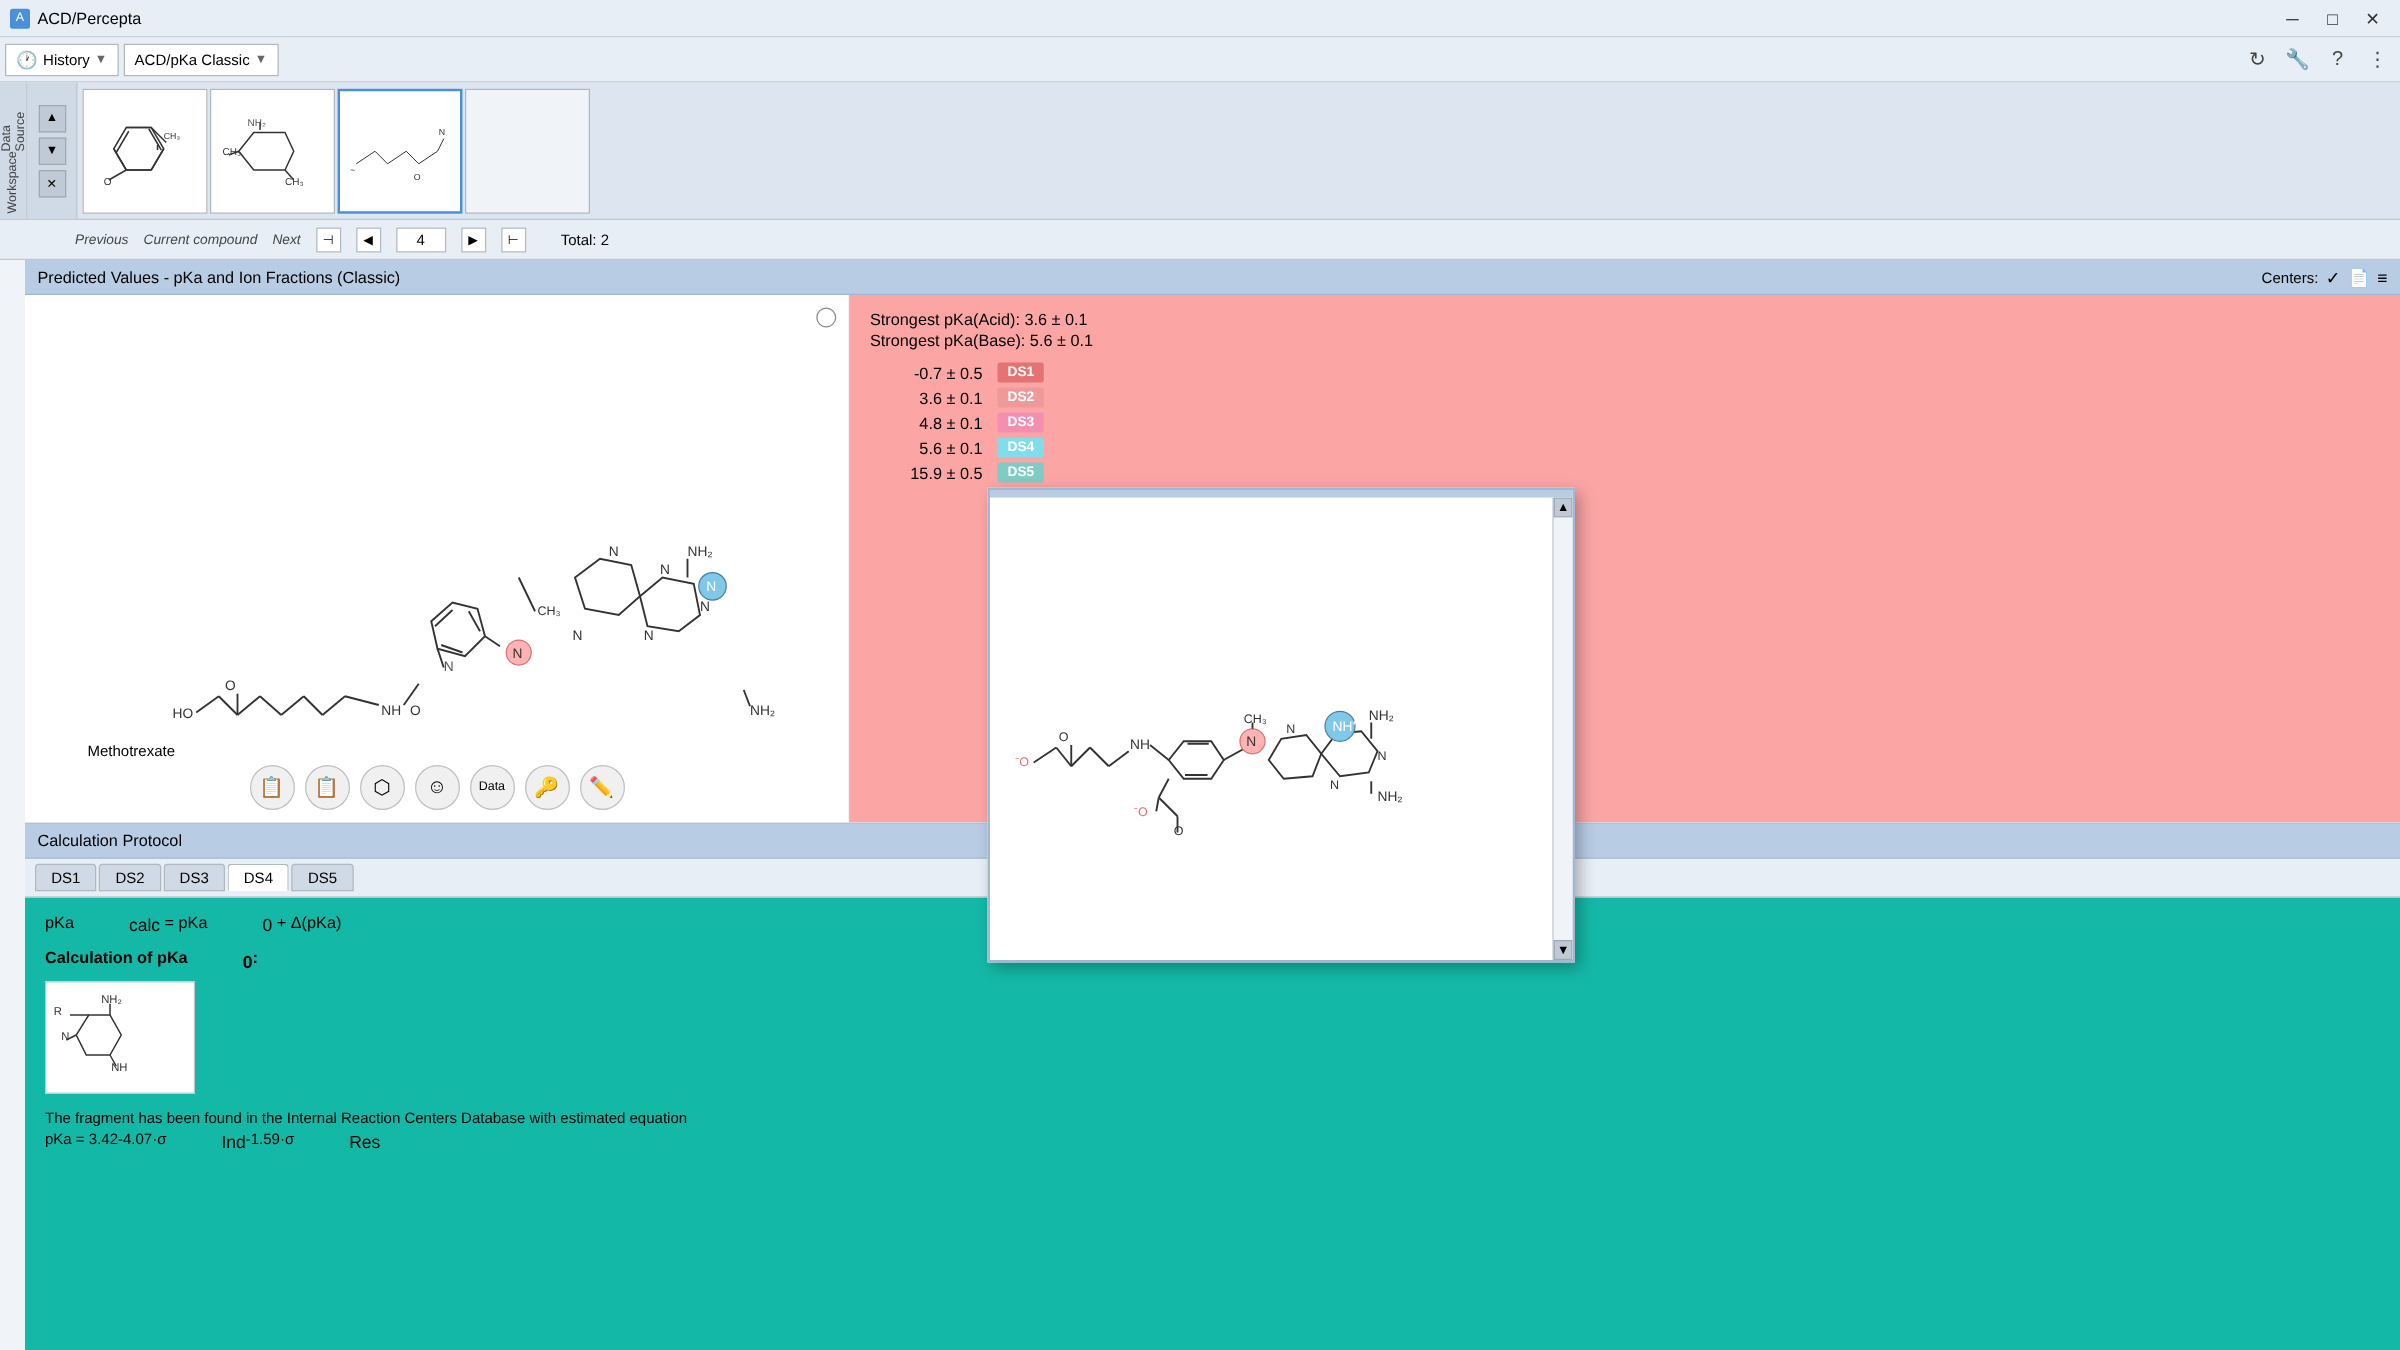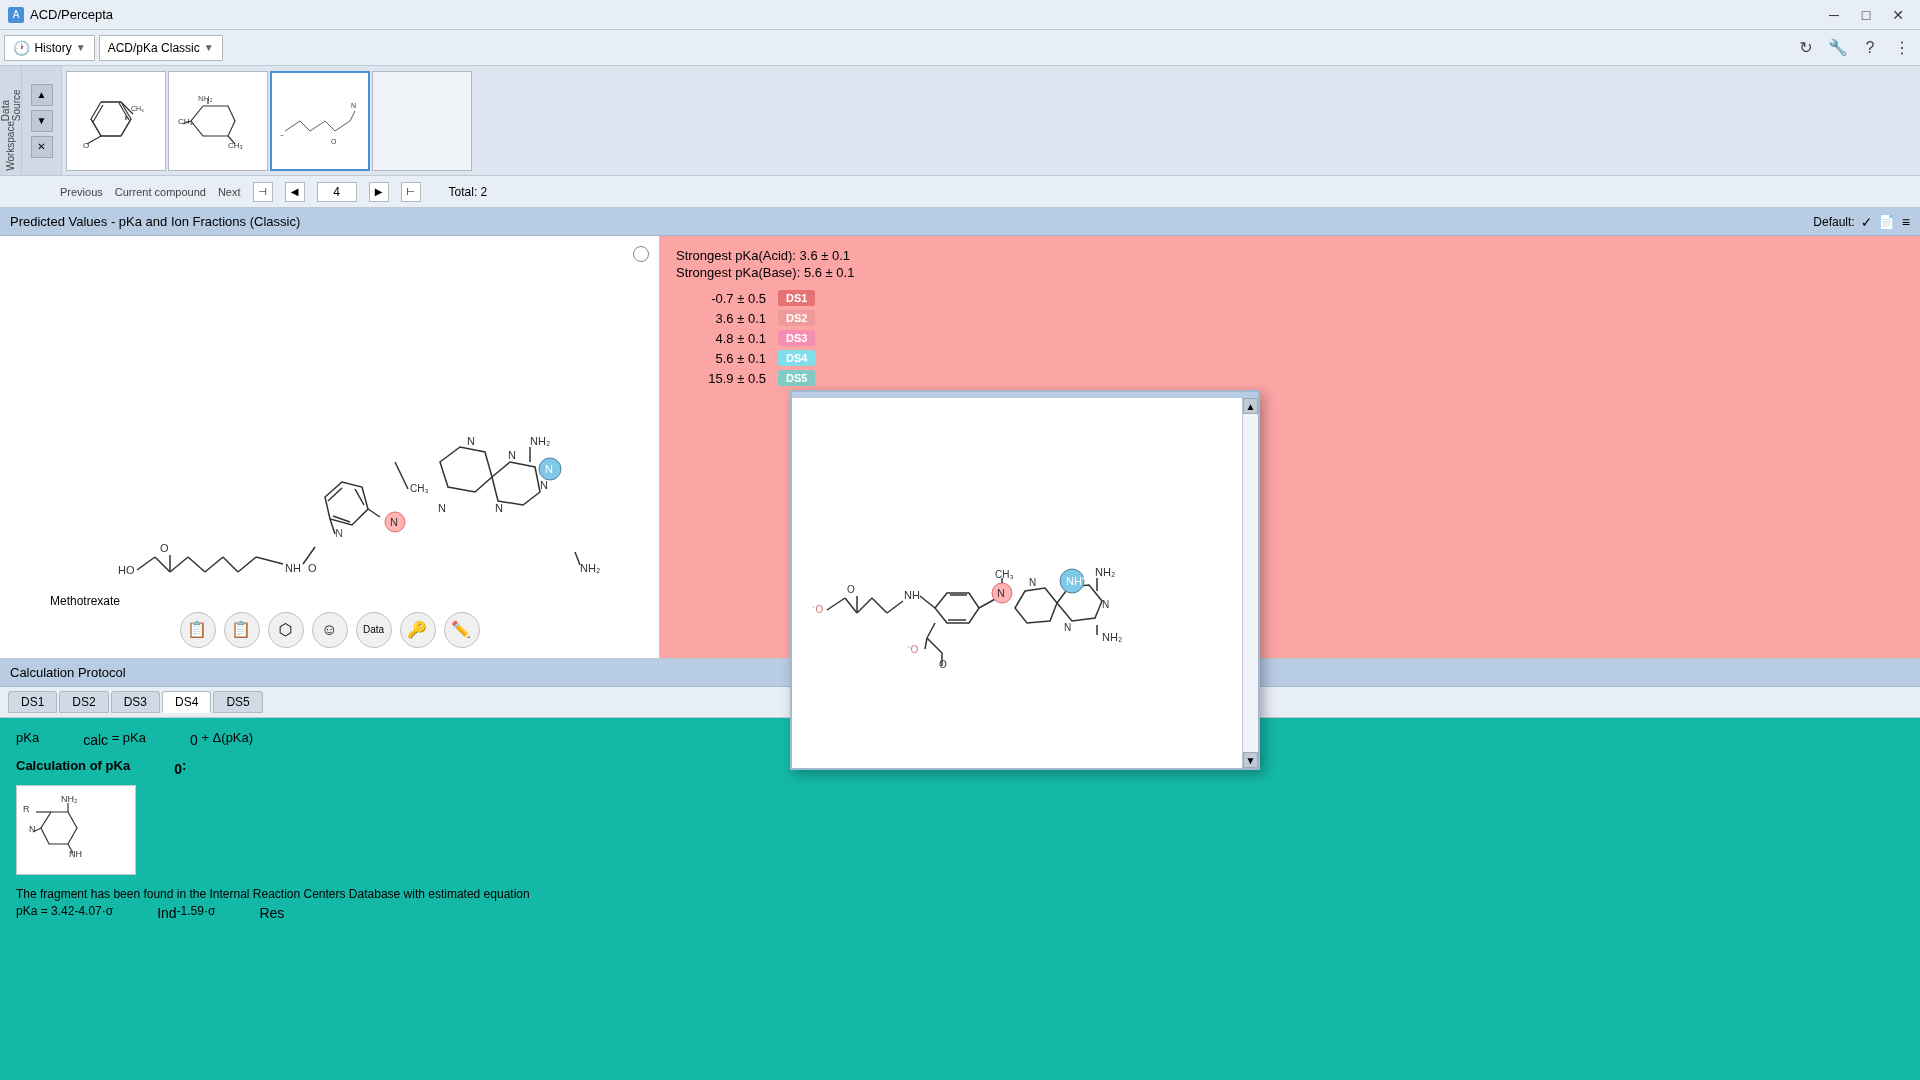--- a/index.html
+++ b/index.html
@@ -48,28 +48,28 @@
       position: relative; overflow: hidden;
     }
     .compound-thumb.active { border: 2px solid #4a90d9; }
     .compound-thumb svg { width: 90px; height: 90px; }
 
     
     .nav-bar {
       display: flex; align-items: center; gap: 12px; padding: 4px 8px 4px 60px;
       background: #e8eef5; border-bottom: 1px solid #c0c8d0; height: 32px;
     }
-    .nav-group { display: flex; align-items: center; gap: 4px; }
+    .nav-group { display: flex; align-items: center; gap: 4px; font-style: italic; }
     .nav-label { font-size: 11px; color: #444; }
     .nav-btn { width: 20px; height: 20px; background: white; border: 1px solid #b0b8c0; cursor: pointer; display: flex; align-items: center; justify-content: center; font-size: 10px; }
     .nav-input { width: 40px; height: 20px; border: 1px solid #b0b8c0; text-align: center; font-size: 12px; }
     .nav-total { font-size: 12px; margin-left: 16px; }
 
     
-    .main-content { display: flex; flex-direction: column; height: calc(1080px - 30px - 36px - 110px - 32px); }
+    .main-content { display: flex; flex-direction: column; height: calc(1080px - 30px - 36px - 110px - 32px); padding-left: 20px; }
 
     
     .section-header {
       background: #b8cce4; padding: 4px 10px; display: flex; align-items: center;
       justify-content: space-between; height: 28px; border-bottom: 1px solid #a0b8d0;
     }
     .section-title { font-size: 13px; font-weight: 500; }
     .section-actions { display: flex; align-items: center; gap: 6px; font-size: 12px; }
     .section-icon-btn { cursor: pointer; font-size: 14px; }
 
@@ -263,21 +263,21 @@
   <button class="nav-btn">▶</button>
   <button class="nav-btn">⊢</button>
   <span class="nav-total">Total: 2</span>
 </div>
 
 <div class="main-content">
 
   <div class="section-header">
     <span class="section-title">Predicted Values - pKa and Ion Fractions (Classic)</span>
     <div class="section-actions">
-      <span>Default:</span>
+      <span>Centers:</span>
       <span class="section-icon-btn">✓</span>
       <span class="section-icon-btn">📄</span>
       <span class="section-icon-btn">≡</span>
     </div>
   </div>
 
   <div style="display:flex; flex:1; overflow:hidden;">
 
     <div class="molecule-panel">
       <div class="radio-circle"></div>

